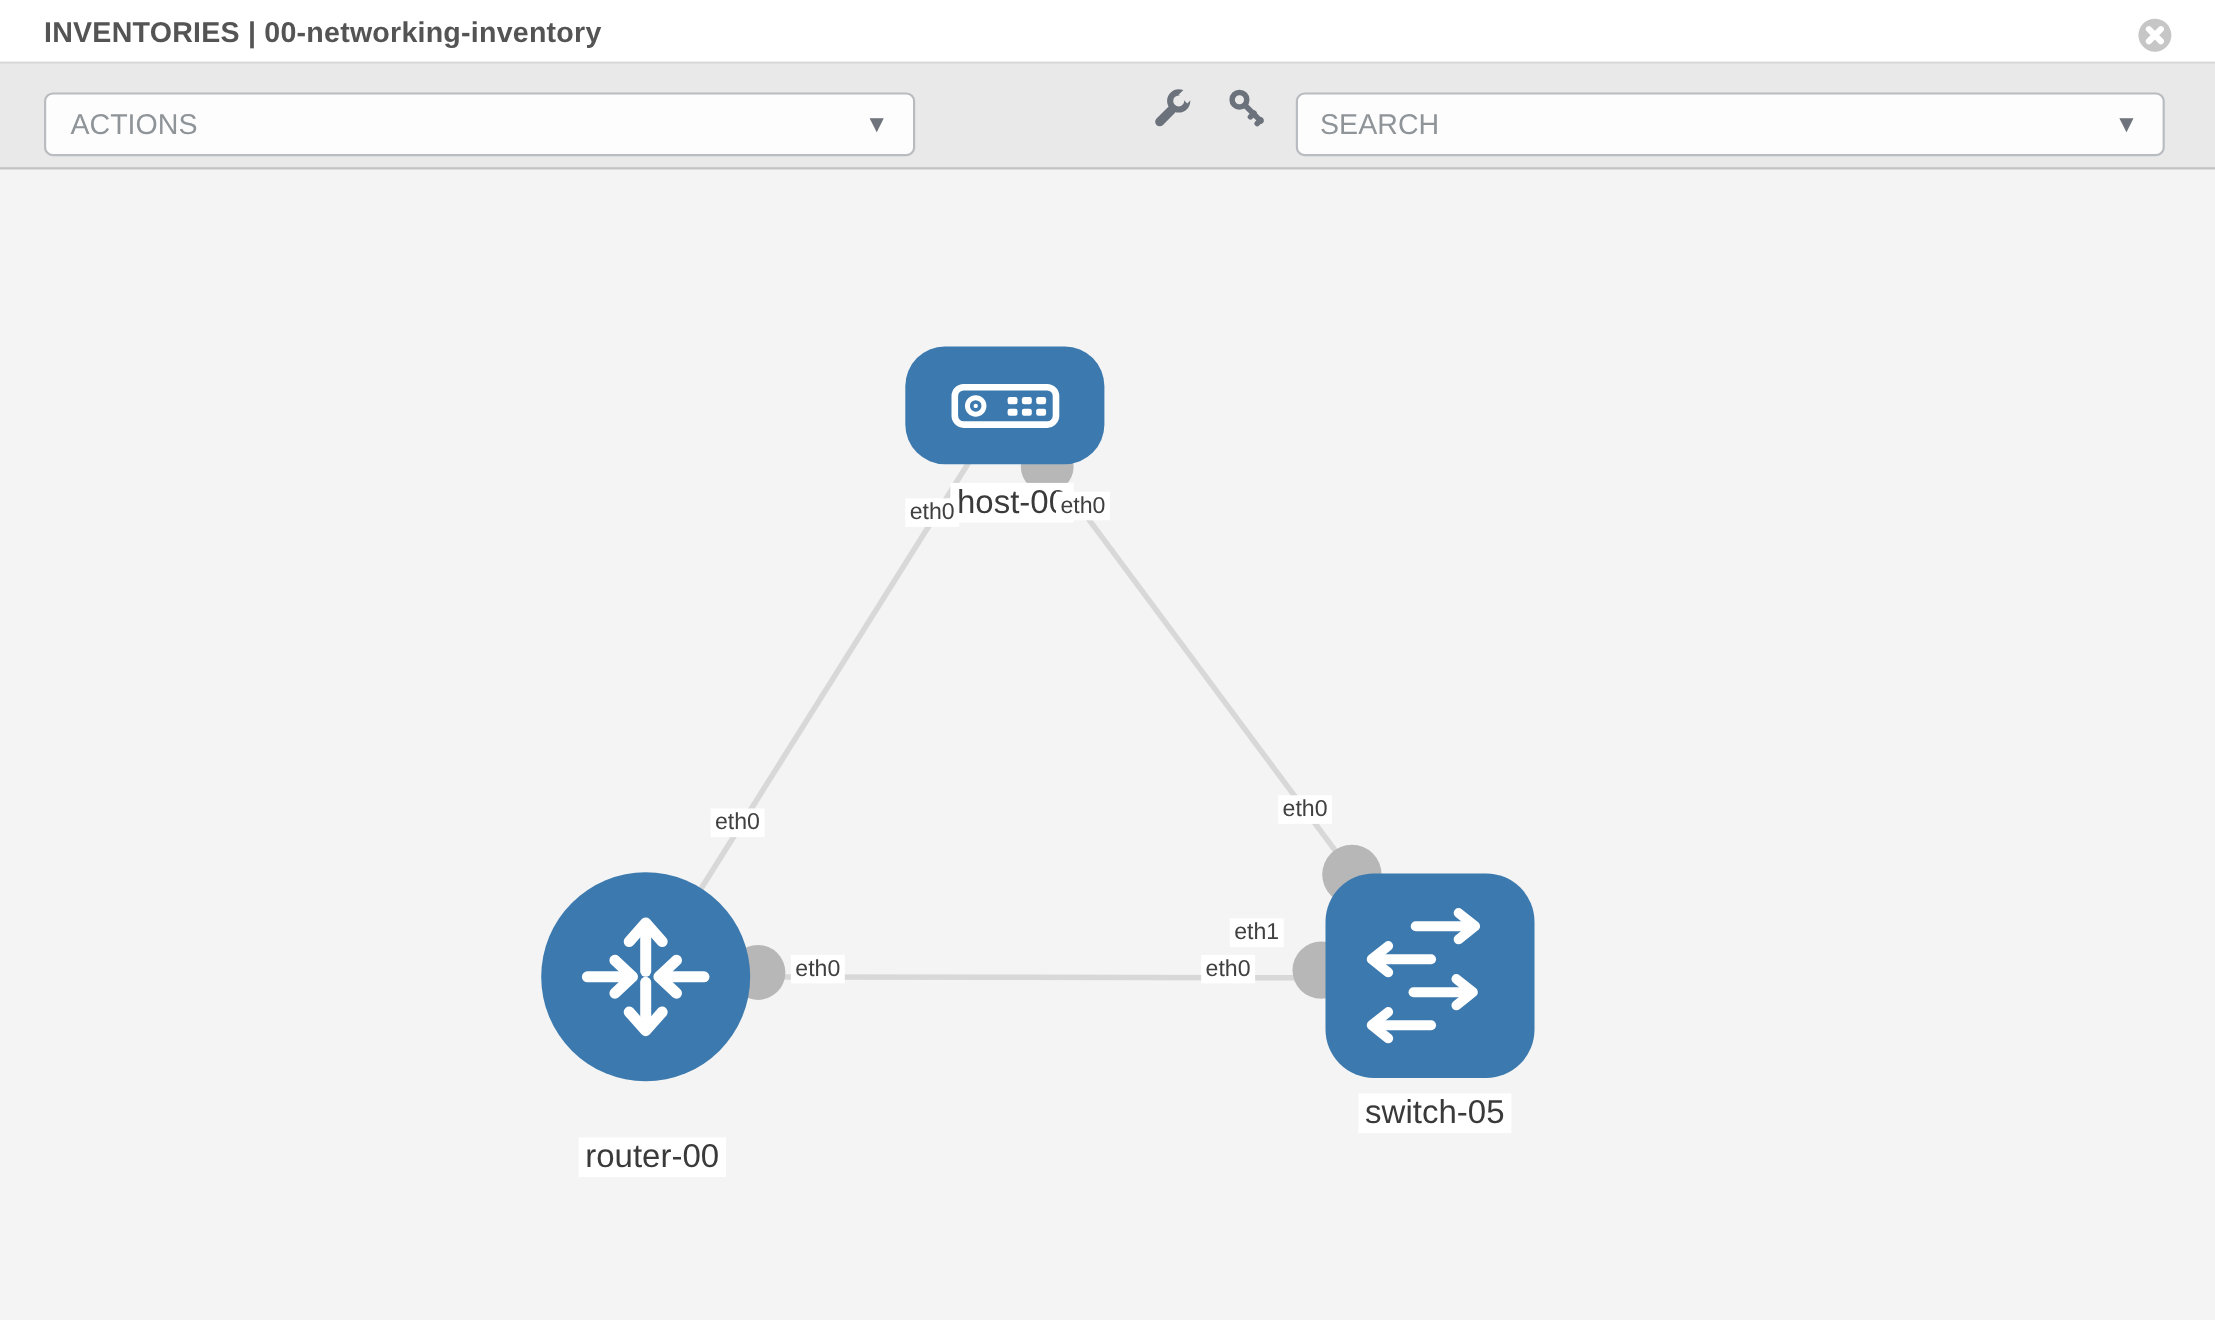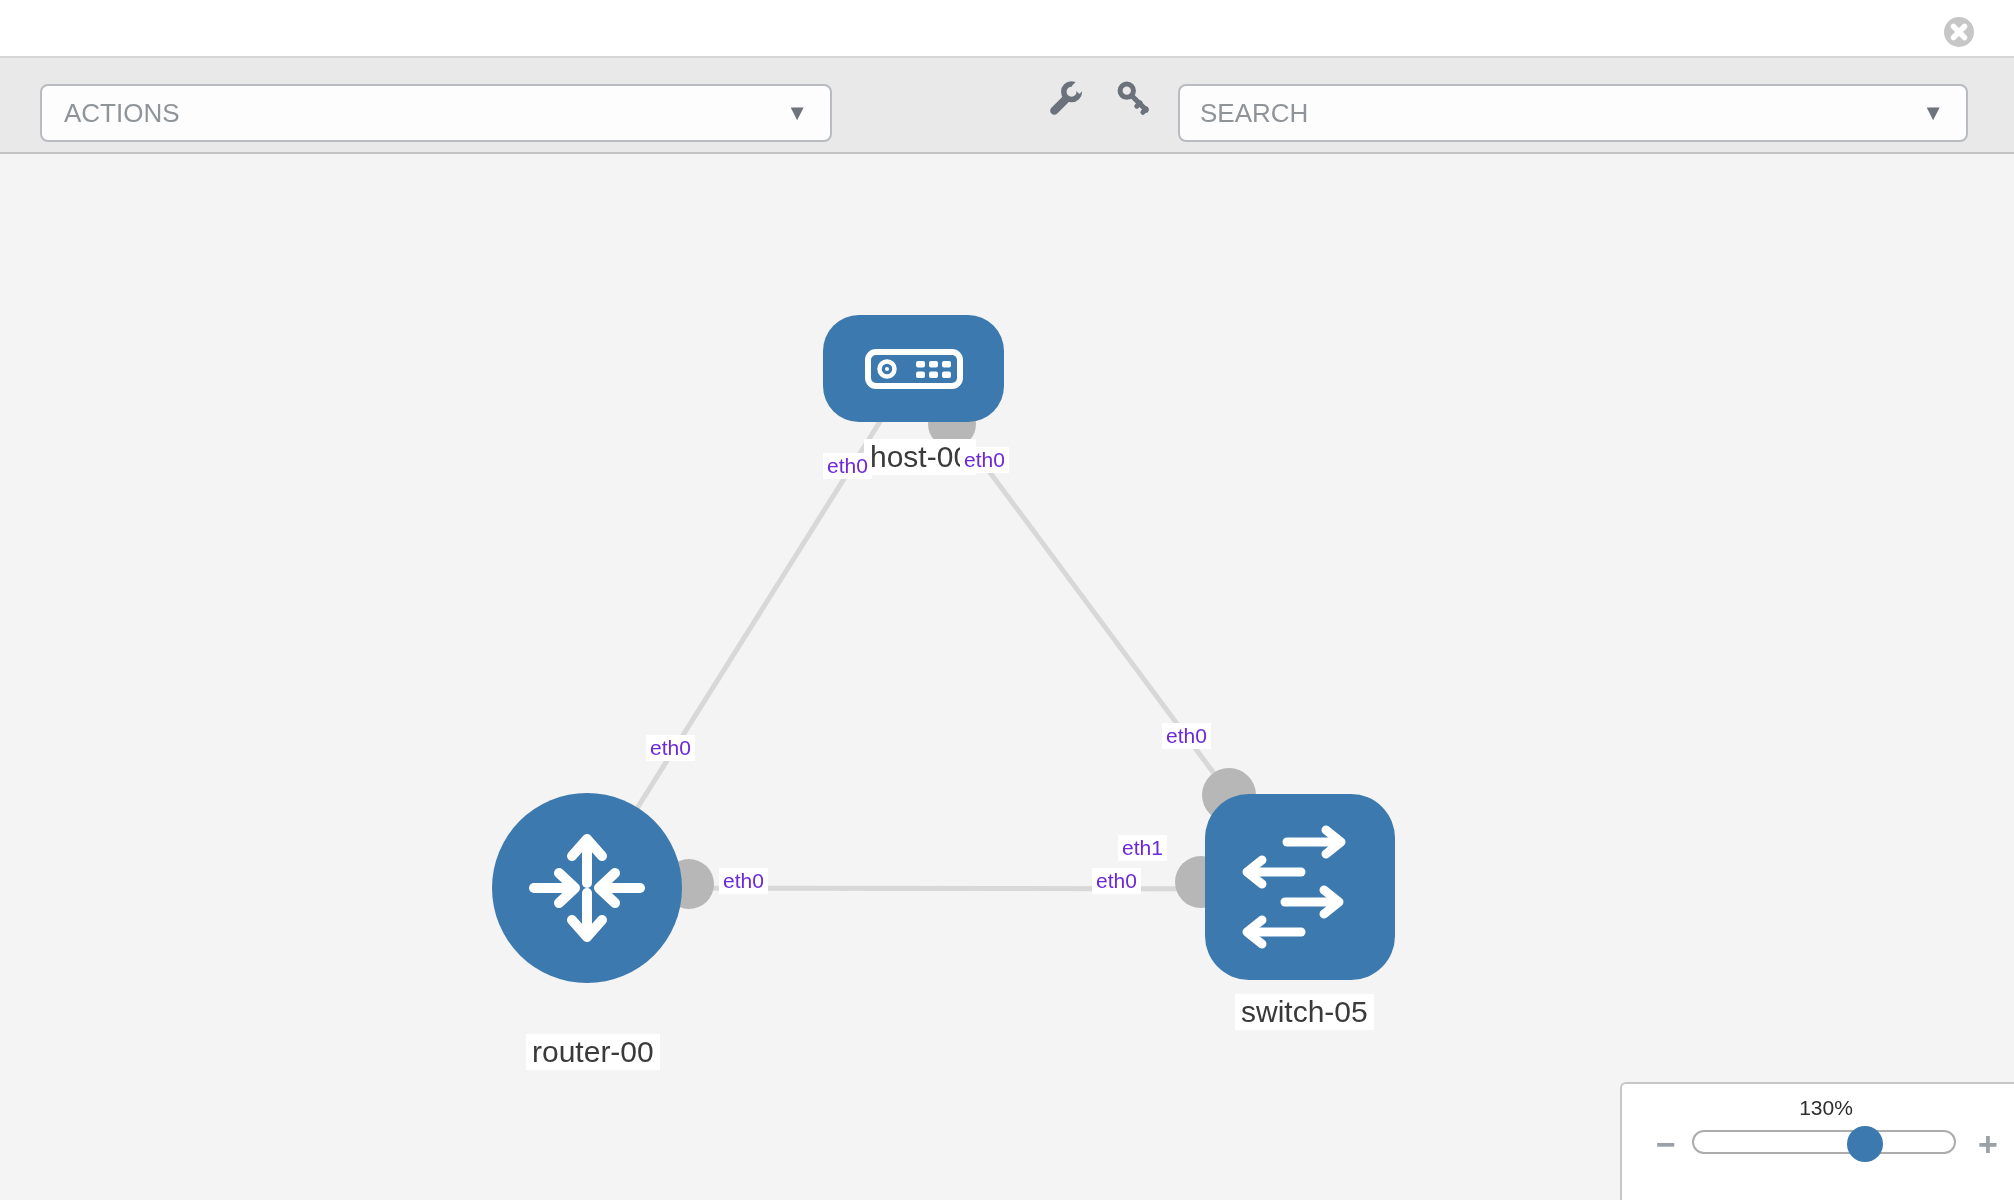--- a/index.html
+++ b/index.html
@@ -51,21 +51,21 @@
   .node-host   { left:823px; top:159px; width:181px; height:107px; border-radius:36px; }
   .node-router { left:492px; top:637px; width:190px; height:190px; border-radius:50%; }
   .node-switch { left:1205px; top:638px; width:190px; height:186px; border-radius:44px; }
 
   .node-label { position:absolute; background:#ffffff; color:#3a3a3a; font-size:30px;
                 padding:1px 6px; z-index:3; white-space:nowrap; }
   .label-host   { left:864px; top:283px; }
   .label-router { left:526px; top:878px; }
   .label-switch { left:1235px; top:838px; }
 
-  .if-chip { position:absolute; background:#ffffff; color:#6d28d9; font-size:21px;
+  .if-chip { position:absolute; background:#ffffff; color:#404040; font-size:21px;
              padding:1px 4px; z-index:3; white-space:nowrap; }
   .chip-a-host   { left:823px; top:297px; }
   .chip-a-router { left:646px; top:579px; }
   .chip-b-host   { left:960px; top:291px; }
   .chip-b-switch { left:1162px; top:567px; }
   .chip-c-router { left:719px; top:712px; }
   .chip-c-hidden { left:1092px; top:712px; }
   .chip-c-switch { left:1118px; top:679px; z-index:4; }
 
   
@@ -83,20 +83,21 @@
                 background:#ffffff; border:2px solid #acacac; border-radius:12px; cursor:pointer; }
   .zoom-knob  { position:absolute; left:225px; top:42px; width:36px; height:36px;
                 border-radius:50%; background:#3b79ae; cursor:grab; }
 </style>
 </head>
 <body>
 
 <div class="screen">
 
   <div class="header">
+    <div class="page-title">INVENTORIES | 00-networking-inventory</div>
     <button class="close-btn">
       <svg width="32" height="32" viewBox="0 0 32 32">
         <circle cx="16" cy="16" r="15" fill="#c6c6c6"></circle>
         <line x1="10.5" y1="10.5" x2="21.5" y2="21.5" stroke="#ffffff" stroke-width="5.5" stroke-linecap="round"></line>
         <line x1="21.5" y1="10.5" x2="10.5" y2="21.5" stroke="#ffffff" stroke-width="5.5" stroke-linecap="round"></line>
       </svg>
     </button>
   </div>
 
   <div class="toolbar">
@@ -188,21 +189,14 @@
 
     <div class="if-chip chip-a-host">eth0</div>
     <div class="if-chip chip-a-router">eth0</div>
     <div class="if-chip chip-b-host">eth0</div>
     <div class="if-chip chip-b-switch">eth0</div>
     <div class="if-chip chip-c-router">eth0</div>
     <div class="if-chip chip-c-hidden">eth0</div>
     <div class="if-chip chip-c-switch">eth1</div>
   </div>
 
-  <div class="zoom-panel">
-    <div class="zoom-level">130%</div>
-    <button class="zoom-minus">−</button>
-    <div class="zoom-track"></div>
-    <div class="zoom-knob"></div>
-    <button class="zoom-plus">+</button>
-  </div>
 
 </div>
 
 </body></html>

